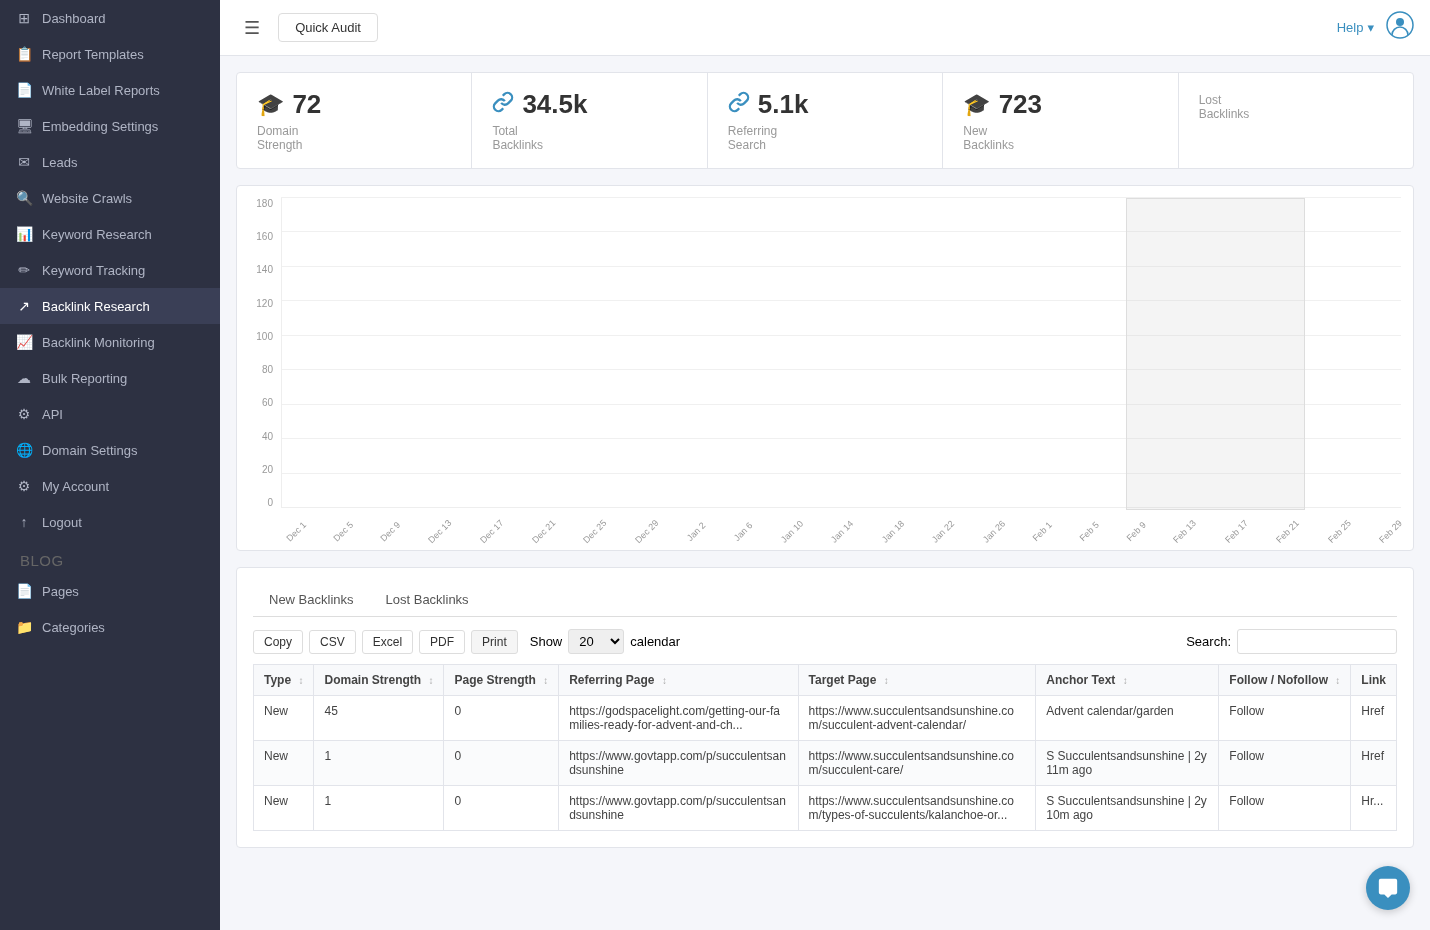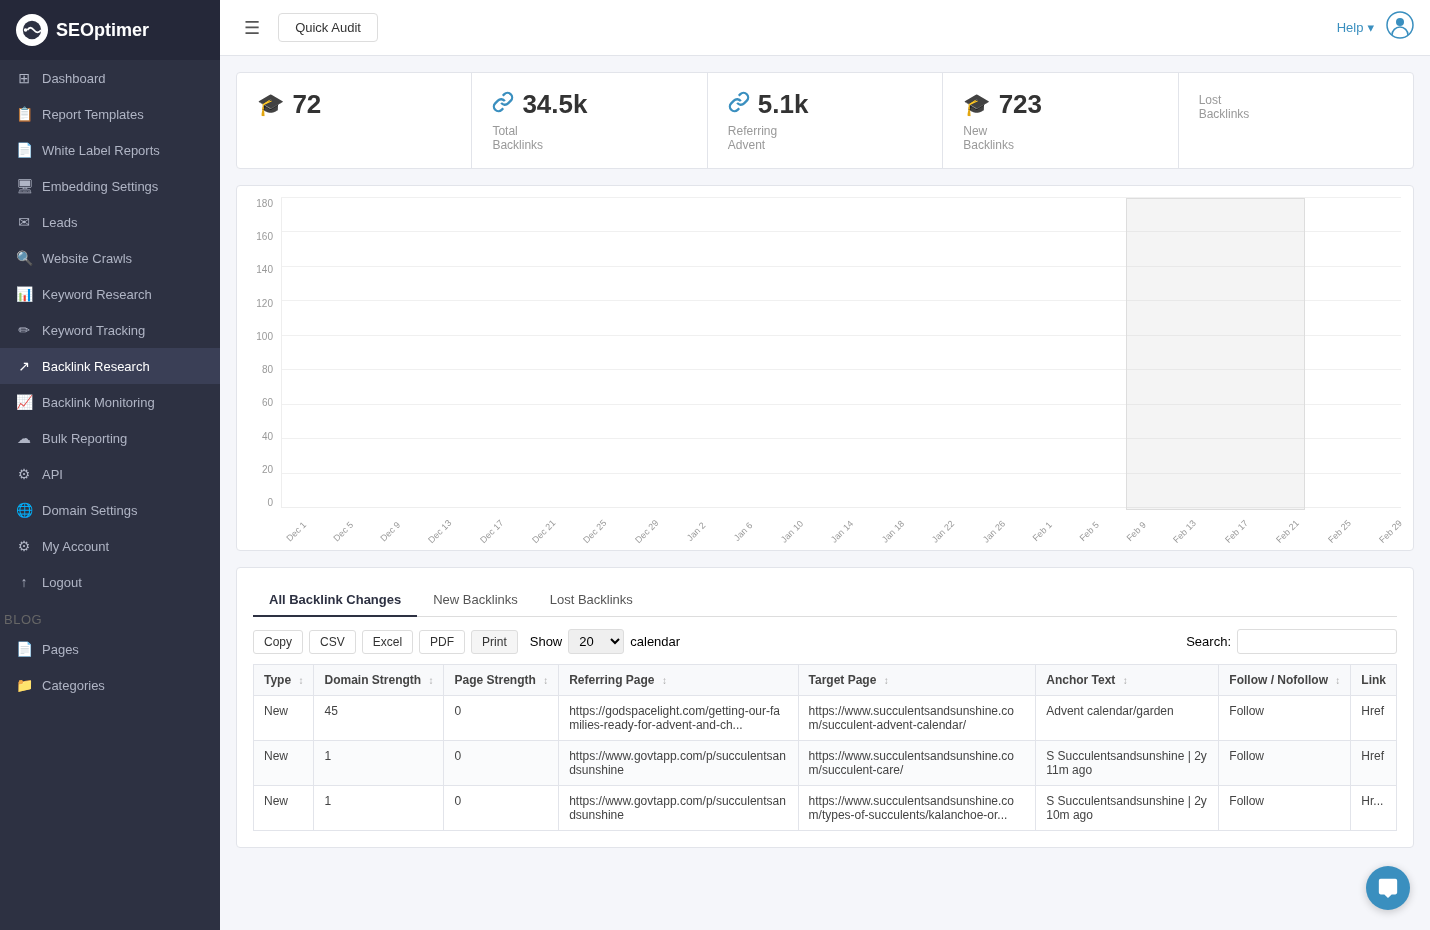--- a/index.html
+++ b/index.html
@@ -21,21 +21,21 @@
       color: #2d3142; font-weight: 900; font-size: 14px;
     }
     .sidebar-item {
       display: flex; align-items: center; padding: 10px 16px; gap: 10px;
       cursor: pointer; color: #b0b5c5; font-size: 13px;
       transition: background 0.15s;
     }
     .sidebar-item.active { background: #3a3f56; color: #fff; }
     .sidebar-item .icon { width: 16px; text-align: center; font-size: 14px; }
     .sidebar-section-label {
-      padding: 12px 4px 4px; color: #666; font-size: 13px; text-transform: uppercase; letter-spacing: 0.5px;
+      padding: 12px 20px 4px; color: #666; font-size: 15px; text-transform: uppercase; letter-spacing: 0.5px;
     }
 
     
     #main { flex: 1; display: flex; flex-direction: column; overflow: hidden; background: #f5f6fa; }
 
     
     #topbar {
       background: #fff; border-bottom: 1px solid #e2e4ea;
       display: flex; align-items: center; padding: 0 16px; height: 56px; gap: 10px;
     }
@@ -157,30 +157,20 @@
       width: 44px; height: 44px; background: #3a8fbf; border-radius: 50%;
       display: flex; align-items: center; justify-content: center;
       color: #fff; font-size: 20px; cursor: pointer; box-shadow: 0 2px 8px rgba(0,0,0,0.2);
       z-index: 999;
     }
   </style>
 </head>
 <body>
 
 <div id="sidebar">
-  <div class="sidebar-logo">
-    <div class="sidebar-logo-icon">
-      <svg width="22" height="22" viewBox="0 0 24 24" fill="#2d3142">
-        <circle cx="12" cy="12" r="10" fill="#2d3142"></circle>
-        <path d="M7 12 Q10 7 14 12 Q18 17 22 12" stroke="#fff" stroke-width="2" fill="none"></path>
-        <circle cx="5" cy="12" r="2" fill="#fff"></circle>
-      </svg>
-    </div>
-    <span>SEOptimer</span>
-  </div>
 
   <div id="sidebar-nav">
     <div class="sidebar-item">
       <span class="icon">⊞</span>
       <span>Dashboard</span>
     </div>
     <div class="sidebar-item">
       <span class="icon">📋</span>
       <span>Report Templates</span>
     </div>
@@ -269,20 +259,23 @@
     </div>
   </div>
 
   <div id="content">
 
     <div class="stats-bar">
       <div class="stat-card">
         <div class="stat-value">
           <span class="stat-icon">🎓</span>
           <span>72</span>
+        </div>
+        <div class="stat-label">
+          <span>Domain</span><br><span>Strength</span>
         </div>
       </div>
       <div class="stat-card">
         <div class="stat-value">
           <span class="stat-icon link">
             <svg width="22" height="22" viewBox="0 0 24 24" fill="none" stroke="#3a8fbf" stroke-width="2.5">
               <path d="M10 13a5 5 0 007.54.54l3-3a5 5 0 00-7.07-7.07l-1.72 1.71"></path>
               <path d="M14 11a5 5 0 00-7.54-.54l-3 3a5 5 0 007.07 7.07l1.71-1.71"></path>
             </svg>
           </span>
@@ -296,21 +289,21 @@
         <div class="stat-value">
           <span class="stat-icon link">
             <svg width="22" height="22" viewBox="0 0 24 24" fill="none" stroke="#3a8fbf" stroke-width="2.5">
               <path d="M10 13a5 5 0 007.54.54l3-3a5 5 0 00-7.07-7.07l-1.72 1.71"></path>
               <path d="M14 11a5 5 0 00-7.54-.54l-3 3a5 5 0 007.07 7.07l1.71-1.71"></path>
             </svg>
           </span>
           <span>5.1k</span>
         </div>
         <div class="stat-label">
-          <span>Referring</span><br><span>Advent</span>
+          <span>Referring</span><br><span>Search</span>
         </div>
       </div>
       <div class="stat-card">
         <div class="stat-value">
           <span class="stat-icon">🎓</span>
           <span>723</span>
         </div>
         <div class="stat-label">
           <span>New</span><br><span>Backlinks</span>
         </div>
@@ -577,21 +570,20 @@
             <span class="x-label" style="flex: 1 1 0%;"></span>
             <span class="x-label" style="flex: 1 1 0%;">Feb 29</span>
           </div>
       <div class="highlight-box" style="left: calc(73.3333% + 32px); width: 15.5556%; top: 0px; bottom: 28px;"></div>
         </div>
     </div>
 
     <div style="background:#fff; border:1px solid #e2e4ea; border-radius:4px; padding:16px;">
 
       <div class="tabs-row">
-        <div class="tab active">All Backlink Changes</div>
         <div class="tab">New Backlinks</div>
         <div class="tab">Lost Backlinks</div>
       </div>
 
       <div class="table-controls">
         <button class="ctrl-btn">Copy</button>
         <button class="ctrl-btn">CSV</button>
         <button class="ctrl-btn">Excel</button>
         <button class="ctrl-btn">PDF</button>
         <button class="ctrl-btn print">Print</button>

